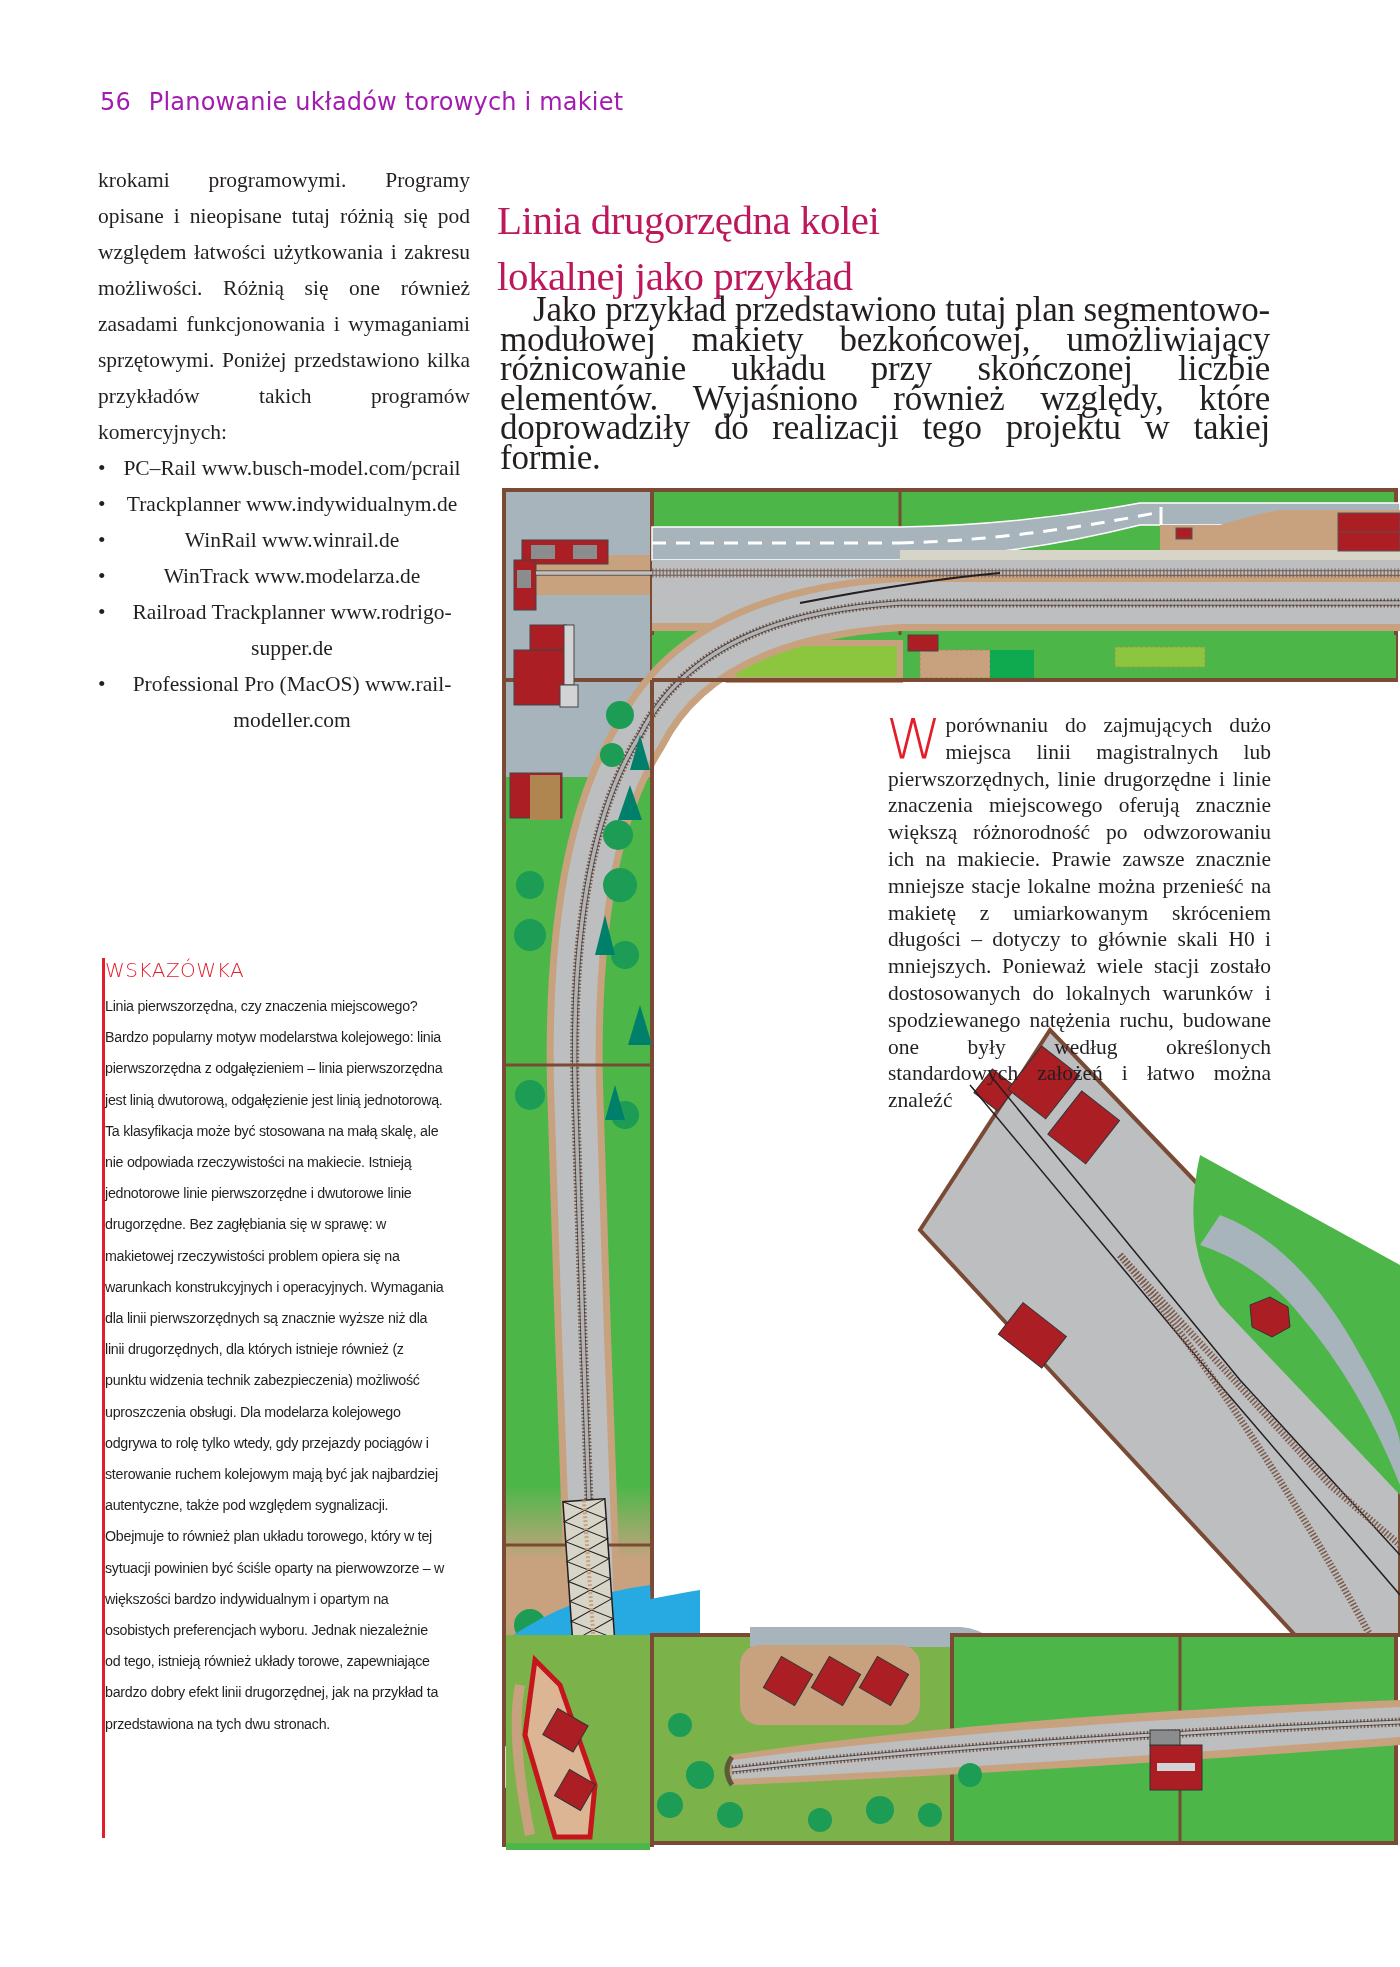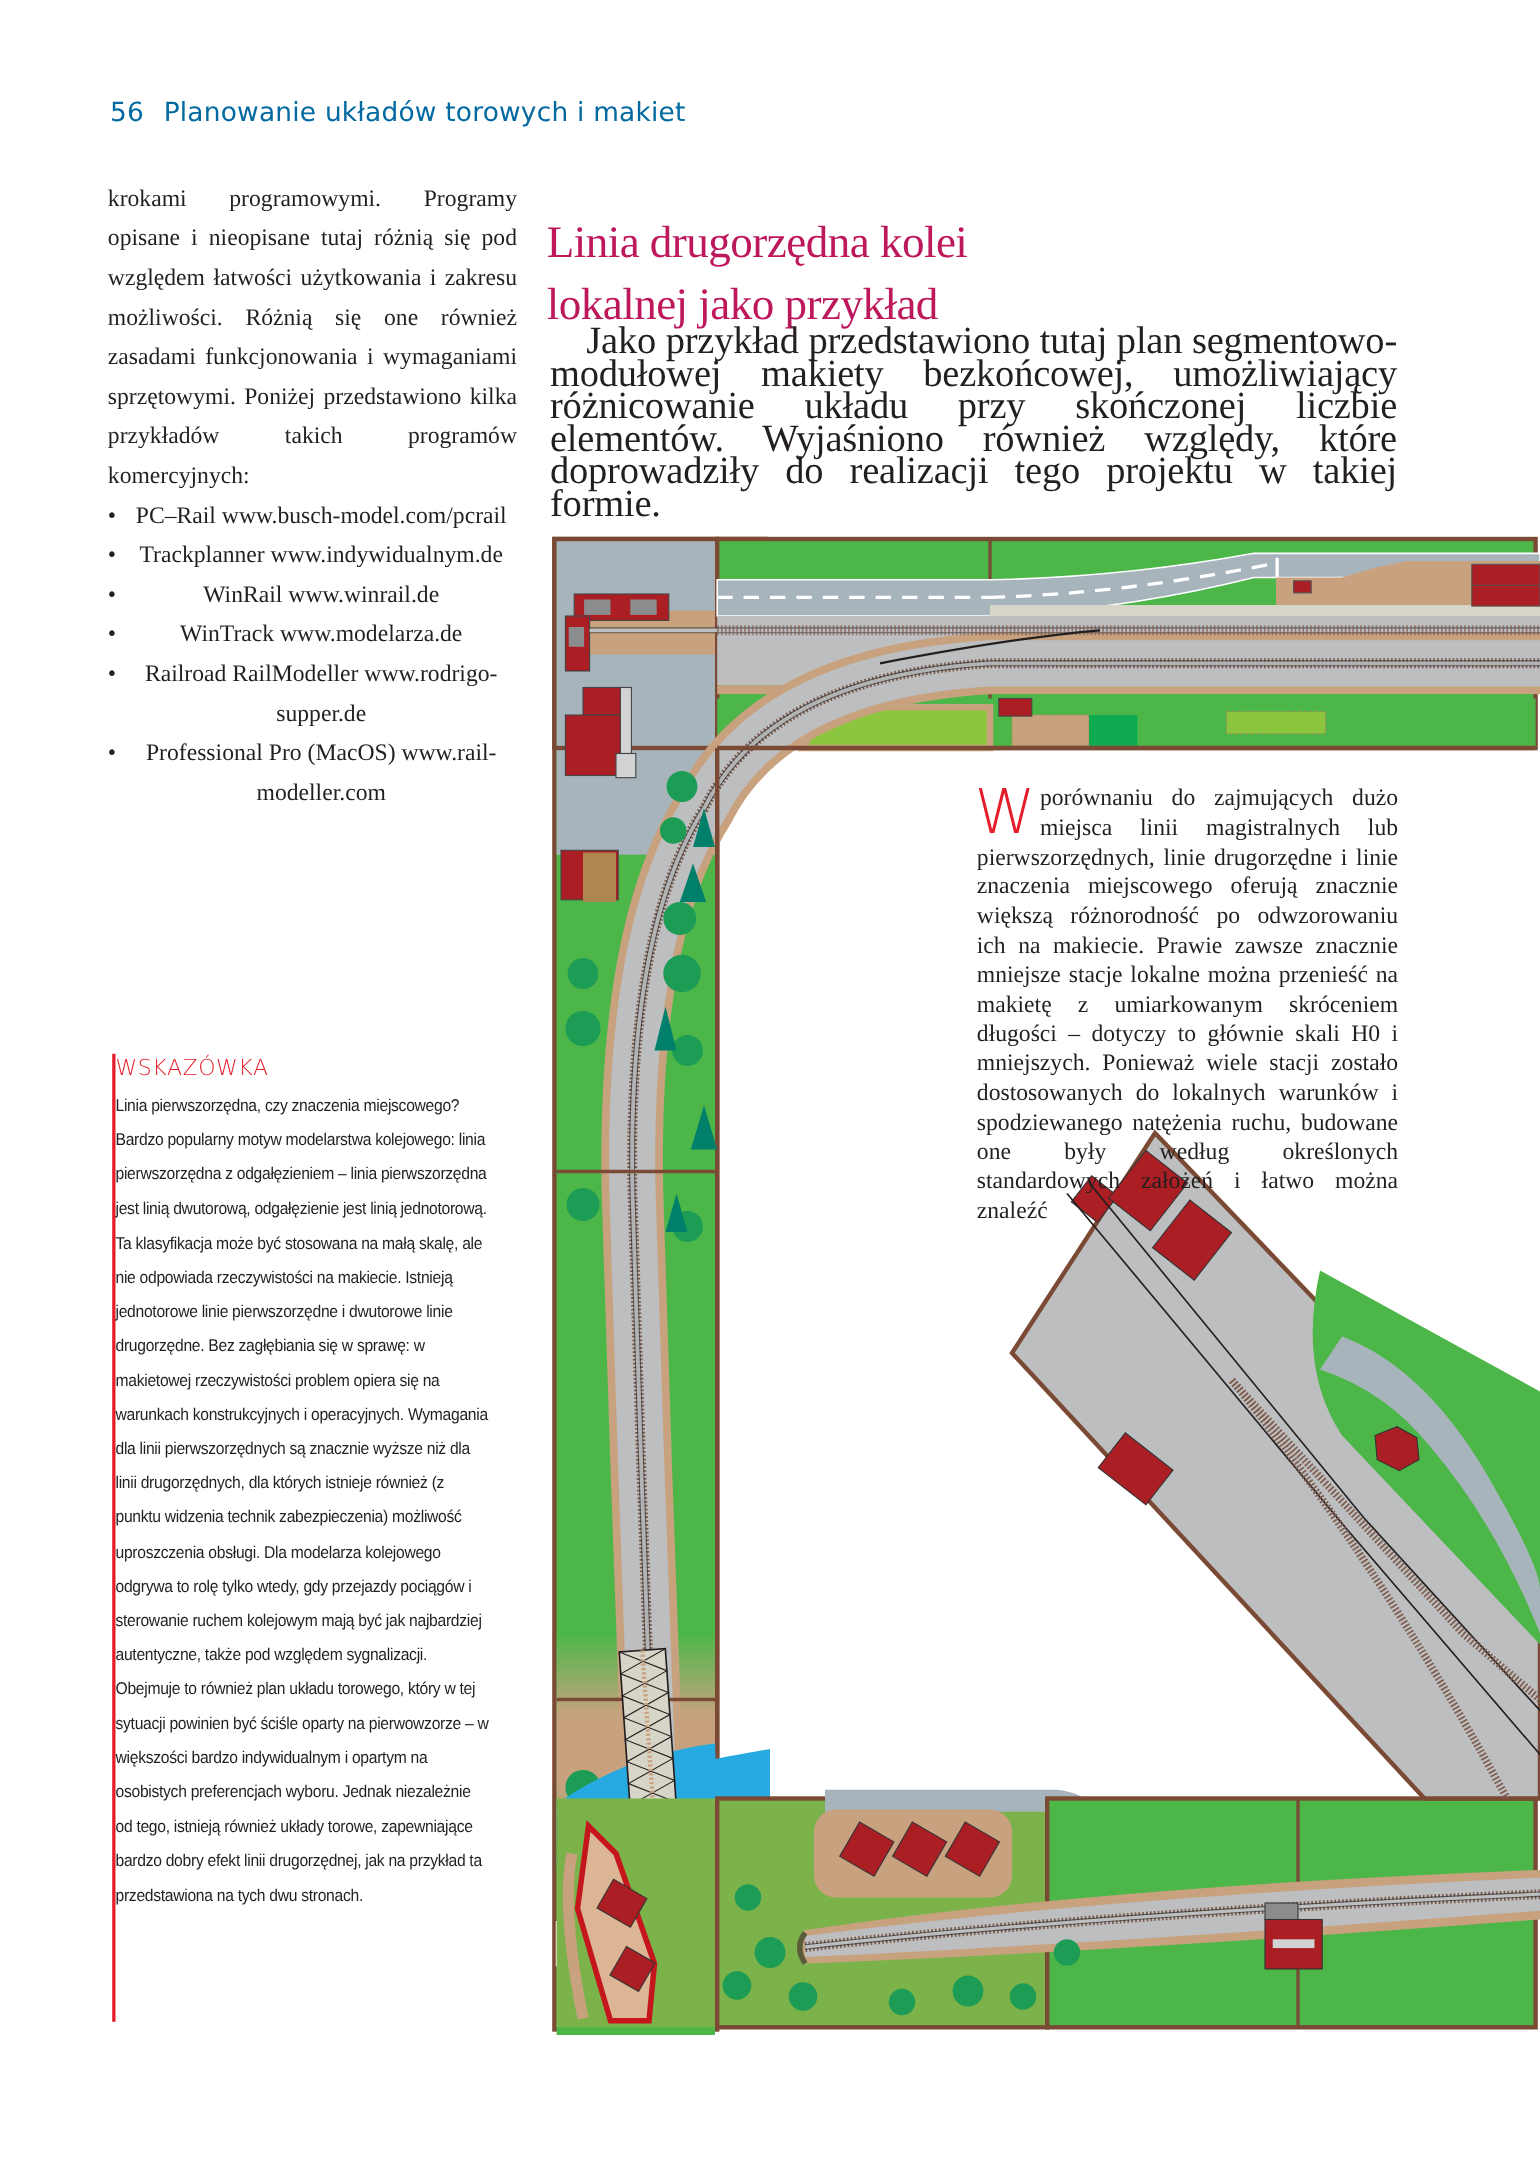--- a/index.html
+++ b/index.html
@@ -1,17 +1,17 @@
 <!DOCTYPE html>
 <html><head>
 <meta charset="utf-8">
 <style>
   html, body { margin:0; padding:0; background:#ffffff; }
   body { width:1400px; height:1967px; position:relative; overflow:hidden; font-family:"Liberation Serif", serif; color:#231f20; }
-  .running-head { position:absolute; left:100px; top:88px; font-family:"DejaVu Sans", sans-serif; font-size:24px; color:#0369a1; letter-spacing:0.2px; }
+  .running-head { position:absolute; left:100px; top:88px; font-family:"DejaVu Sans", sans-serif; font-size:24px; color:#a21caf; letter-spacing:0.2px; }
   .running-head .pno { margin-right:10px; }
   .col-left { position:absolute; left:98px; top:162px; width:372px; font-size:21.5px; line-height:36px; text-align:justify; }
   .col-left p { margin:0; hyphens:manual; }
   .bullets { list-style:none; margin:0; padding:0; }
   .bullets li { position:relative; padding-left:16px; text-align:center; }
   .bullets li::before { content:"•"; position:absolute; left:0; top:0; }
   .title { position:absolute; left:497px; top:165px; width:520px; font-family:Liberation Serif, serif; font-weight:300; font-size:41px; line-height:56px; color:#be185d; letter-spacing:-0.5px; }
   .lead { position:absolute; left:500px; top:295px; width:770px; font-size:35px; line-height:29.5px; text-align:justify; letter-spacing:-0.2px; }
   .lead p { margin:0; text-indent:33px; }
   .tip { position:absolute; left:102px; top:958px; width:375px; height:880px; border-left:3px solid #e41d2b; box-sizing:border-box; }
@@ -30,21 +30,21 @@
   <span>Planowanie układów torowych i makiet</span>
 </div>
 
 <div class="col-left">
   <p>krokami programowymi. Programy opisane i nieopisane tutaj różnią się pod względem łatwości użytkowania i zakresu możliwości. Różnią się one również zasadami funkcjonowania i wymaganiami sprzętowymi. Poniżej przedstawiono kilka przykładów takich programów komercyjnych:</p>
   <ul class="bullets">
     <li>PC–Rail www.busch-model.com/pcrail</li>
     <li>Trackplanner www.indywidualnym.de</li>
     <li>WinRail www.winrail.de</li>
     <li>WinTrack www.modelarza.de</li>
-    <li>Railroad RailModeller www.rodrigo-supper.de</li>
+    <li>Railroad Trackplanner www.rodrigo-supper.de</li>
     <li>Professional Pro (MacOS) www.rail-modeller.com</li>
   </ul>
 </div>
 
 <h1 class="title">Linia drugorzędna kolei lokalnej jako przykład</h1>
 
 <div class="lead">
   <p>Jako przykład przedstawiono tutaj plan segmentowo-modułowej makiety bezkońcowej, umożliwiający różnicowanie układu przy skończonej liczbie elementów. Wyjaśniono również względy, które doprowadziły do realizacji tego projektu w takiej formie.</p>
 </div>
 

